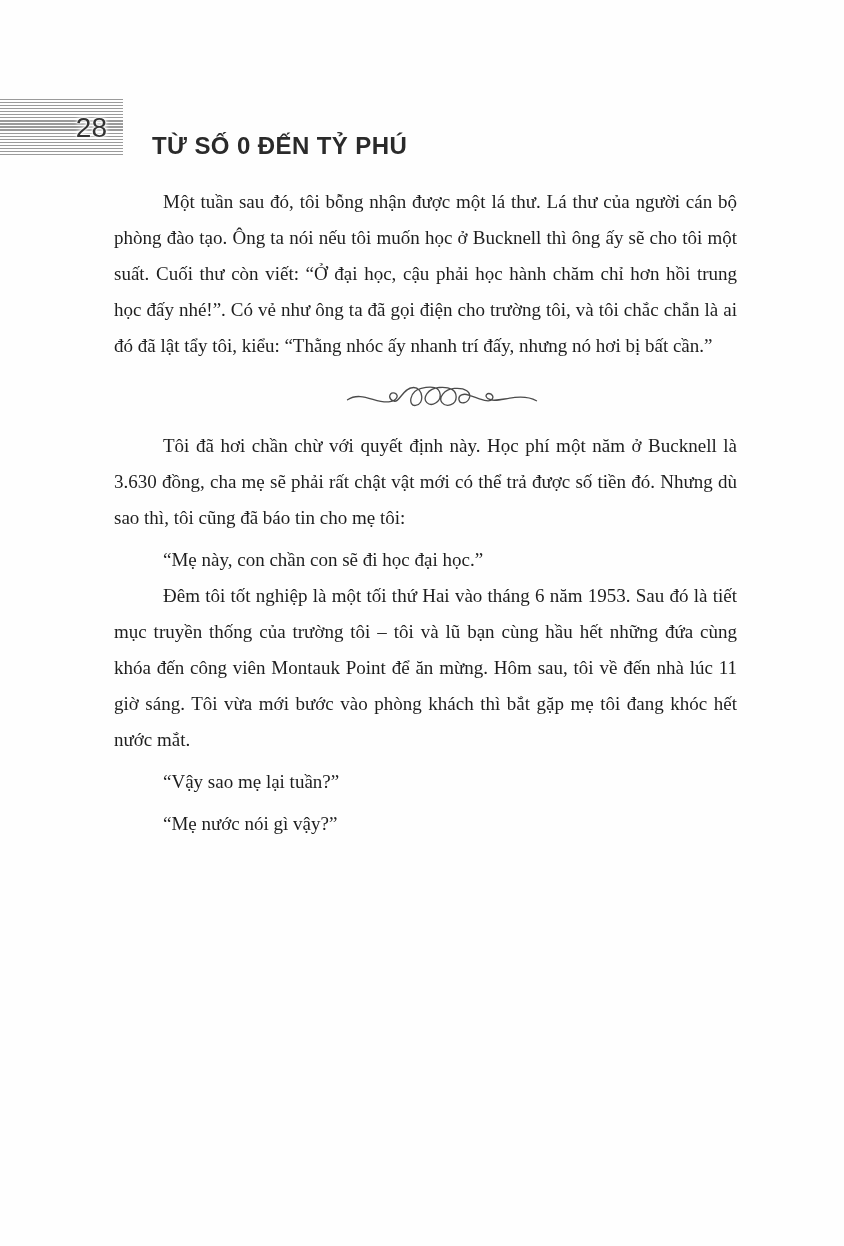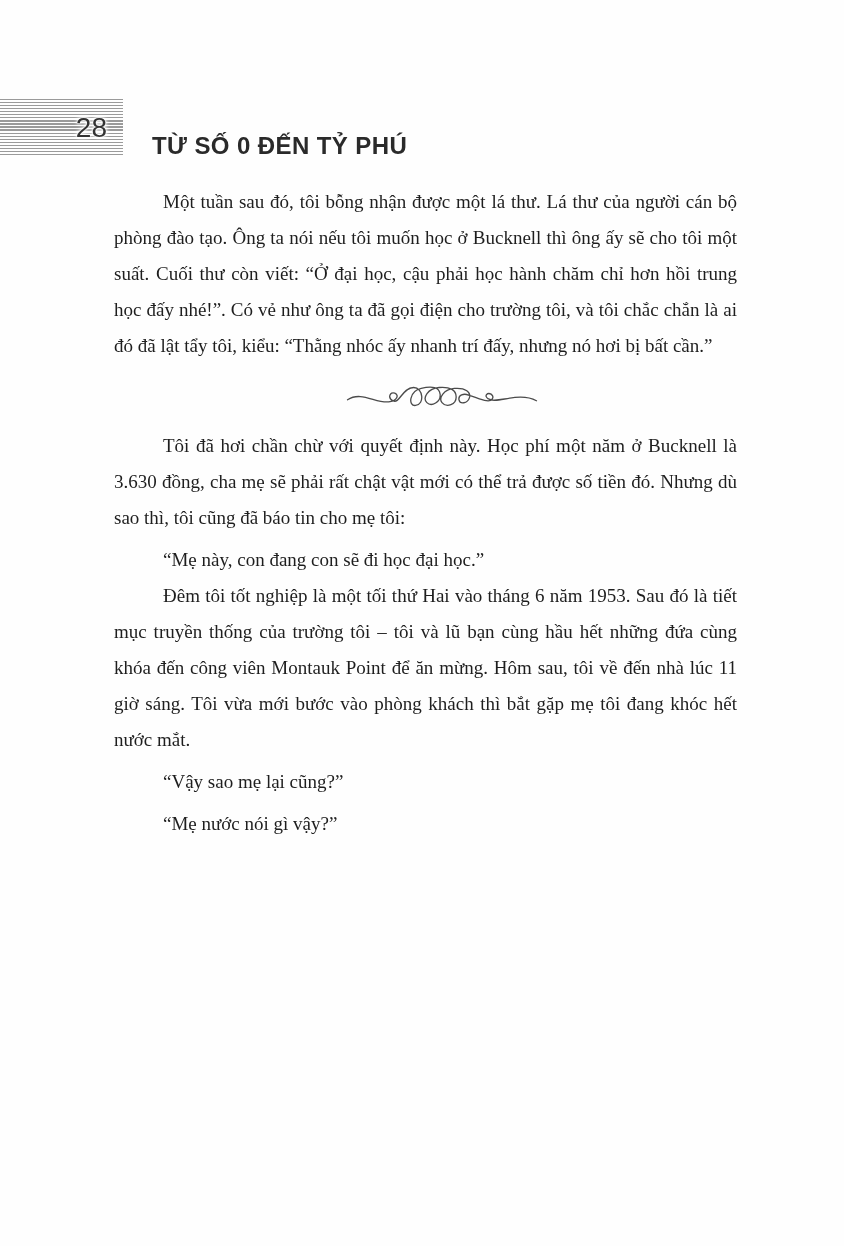--- a/index.html
+++ b/index.html
@@ -113,17 +113,17 @@
                C132 26, 124 27, 123 22
                C122 17, 128 15, 133 17
                C140 19, 146 22, 152 23
                C158 24, 161 19, 157 16
                C153 14, 149 18, 154 21
                C162 27, 186 13, 205 23" fill="none" stroke="var(--flourish)" stroke-width="1.4" stroke-linecap="round"></path>
     </svg>
   </div>
 
   <p>Tôi đã hơi chần chừ với quyết định này. Học phí một năm ở Bucknell là 3.630 đồng, cha mẹ sẽ phải rất chật vật mới có thể trả được số tiền đó. Nhưng dù sao thì, tôi cũng đã báo tin cho mẹ tôi:</p>
-  <p class="dialogue">“Mẹ này, con đang con sẽ đi học đại học.”</p>
+  <p class="dialogue">“Mẹ này, con chần con sẽ đi học đại học.”</p>
   <p>Đêm tôi tốt nghiệp là một tối thứ Hai vào tháng 6 năm 1953. Sau đó là tiết mục truyền thống của trường tôi – tôi và lũ bạn cùng hầu hết những đứa cùng khóa đến công viên Montauk Point để ăn mừng. Hôm sau, tôi về đến nhà lúc 11 giờ sáng. Tôi vừa mới bước vào phòng khách thì bắt gặp mẹ tôi đang khóc hết nước mắt.</p>
-  <p class="dialogue">“Vậy sao mẹ lại cũng?”</p>
+  <p class="dialogue">“Vậy sao mẹ lại tuần?”</p>
   <p class="dialogue">“Mẹ nước nói gì vậy?”</p>
 </main>
 
 </body></html>

